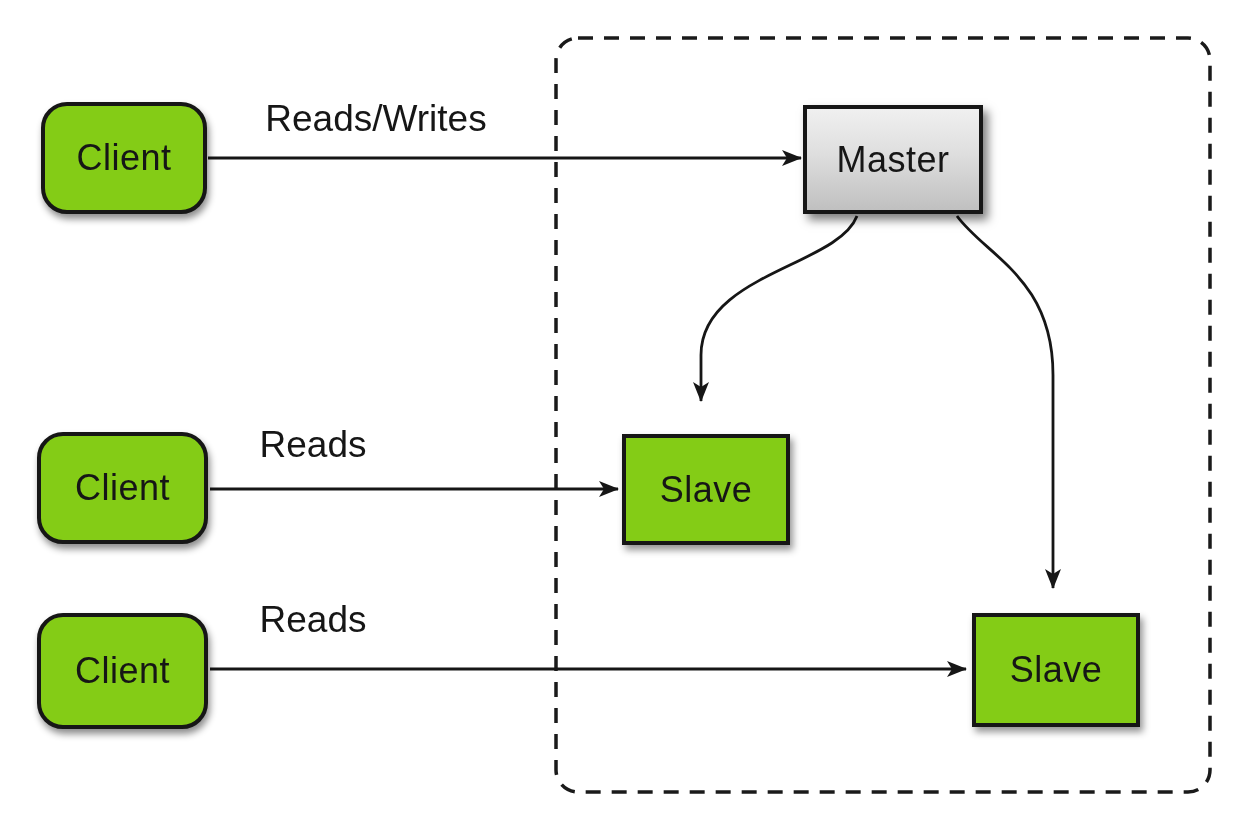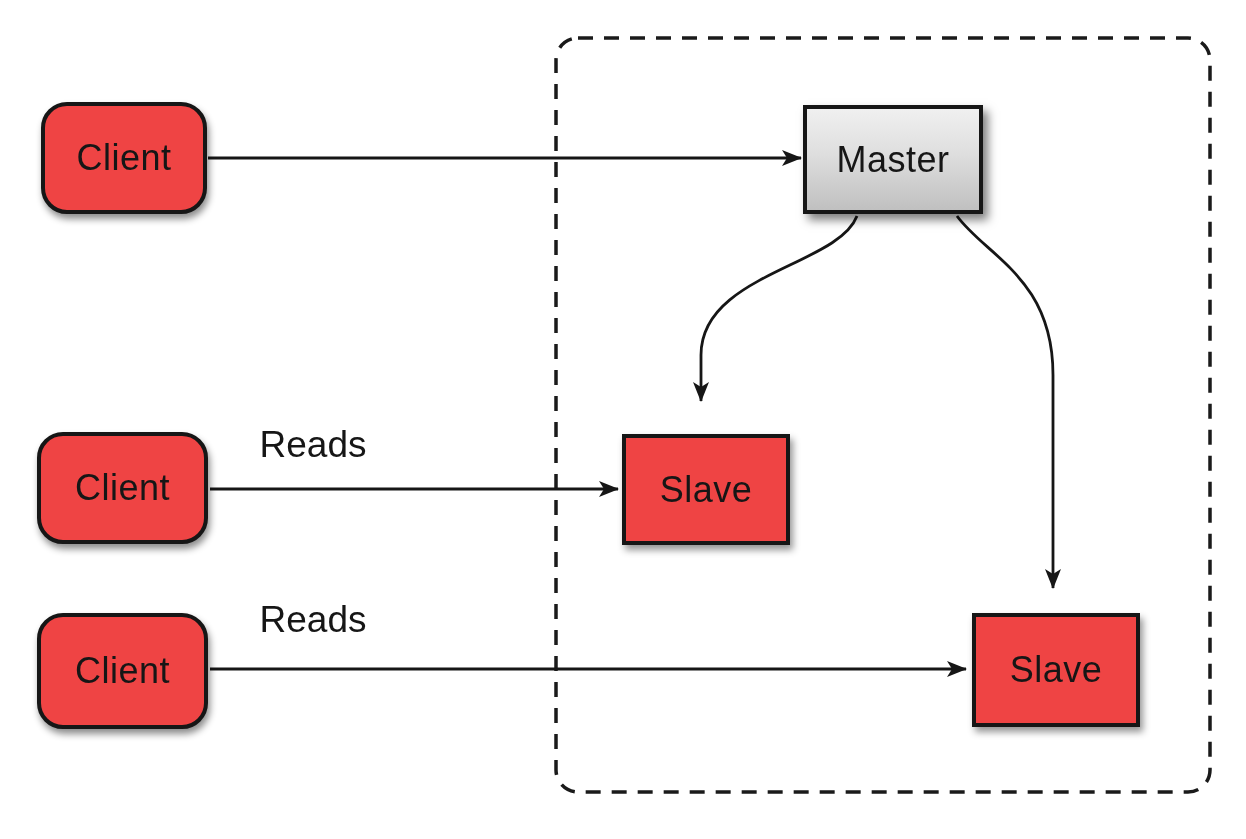--- a/index.html
+++ b/index.html
@@ -21,21 +21,21 @@
     top: 0;
     width: 1246px;
     height: 839px;
   }
   .node {
     position: absolute;
     display: flex;
     align-items: center;
     justify-content: center;
     box-sizing: border-box;
-    background: #ef4444;
+    background: #84cc16;
     border: 4px solid #161616;
     color: #161616;
     font-size: 36px;
     letter-spacing: 0.5px;
     box-shadow: 3px 5px 7px rgba(0,0,0,0.42);
   }
   .node--client {
     border-radius: 26px;
     box-shadow: 2px 5px 7px rgba(0,0,0,0.45);
   }
@@ -105,19 +105,20 @@
   </div>
 
   <div class="node node--slave1">
     <span>Slave</span>
   </div>
 
   <div class="node node--slave2">
     <span>Slave</span>
   </div>
 
+  <div class="edge-label label--reads-writes">Reads/Writes</div>
 
   <div class="edge-label label--reads-mid">Reads</div>
 
   <div class="edge-label label--reads-bottom">Reads</div>
 
 
 </div>
 
 </body></html>

